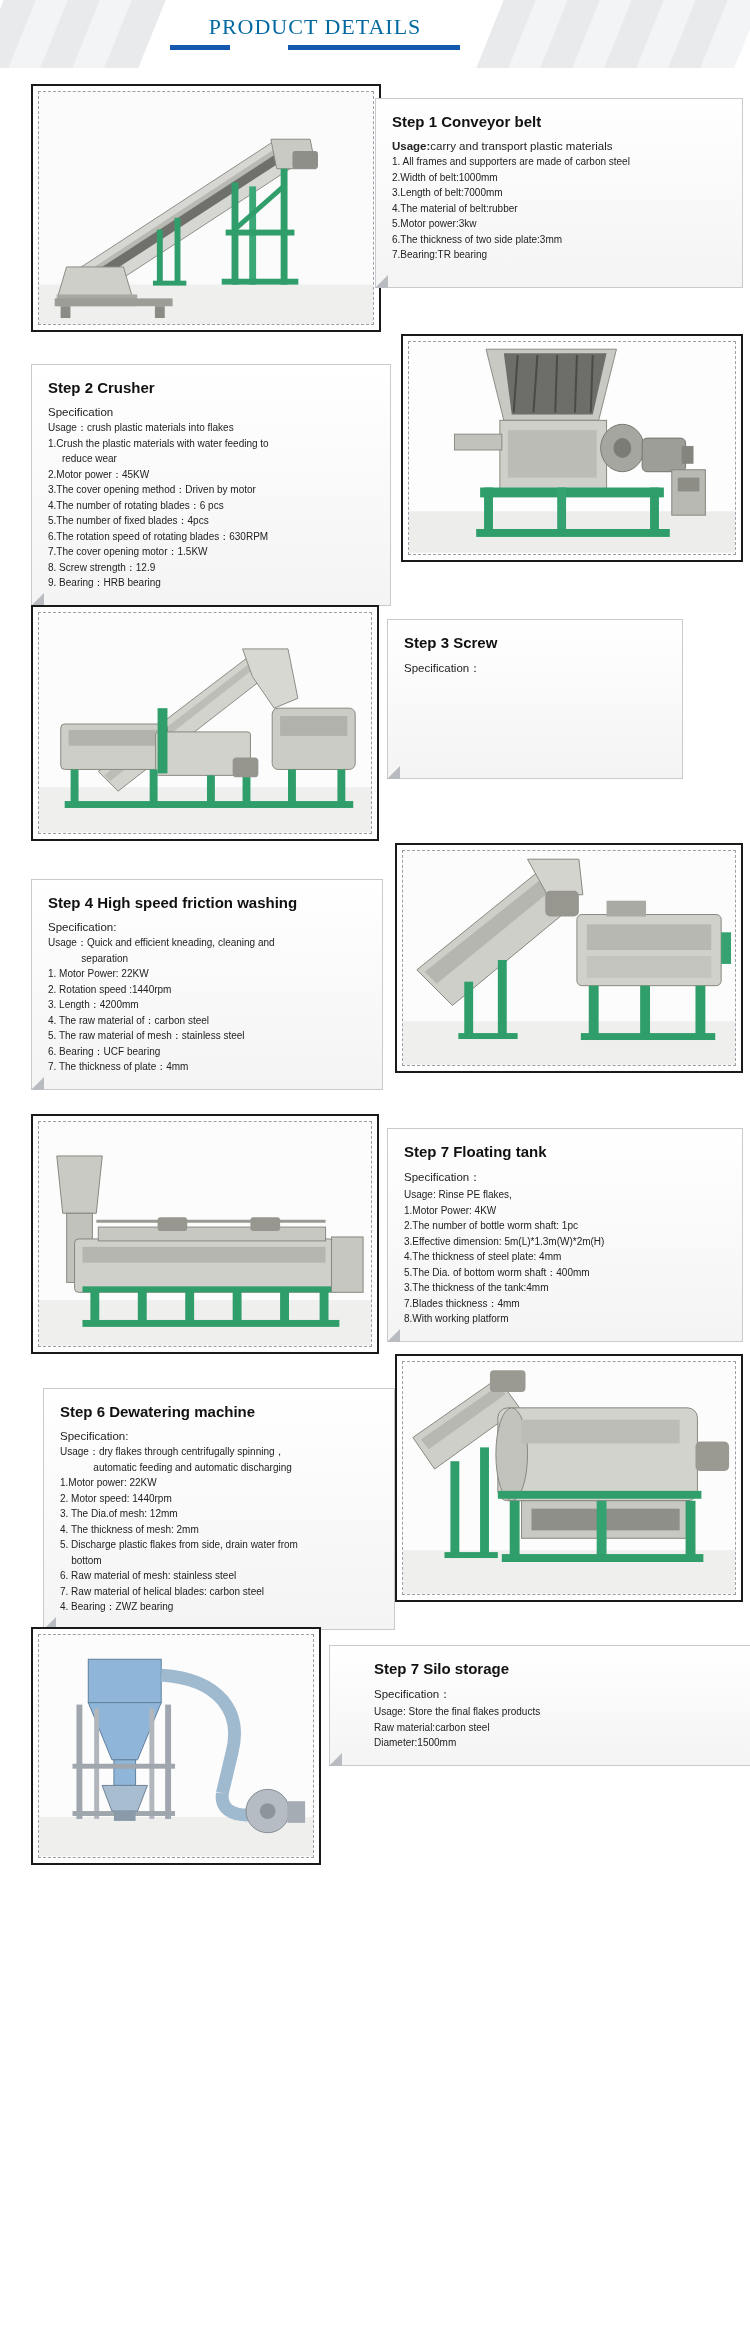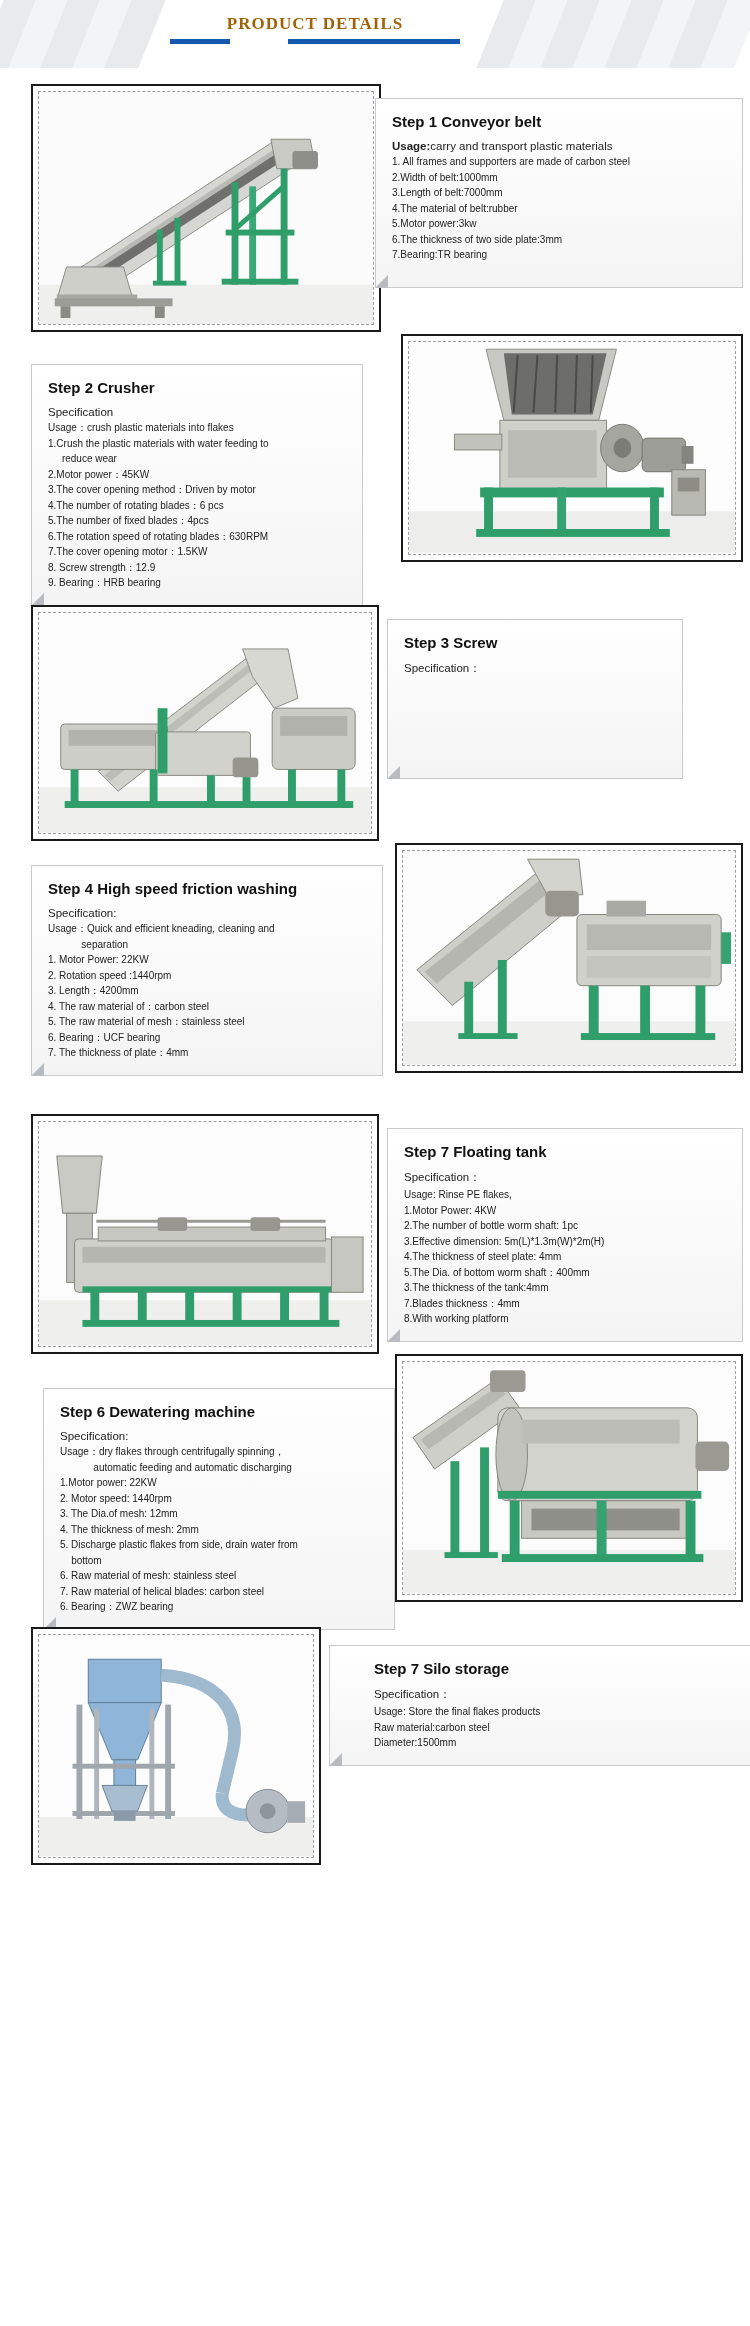--- a/index.html
+++ b/index.html
@@ -38,23 +38,23 @@
   .banner .chev.light { background: #f3f4f5; }
   .banner-title-wrap {
     position: absolute;
     left: 155px;
     top: 14px;
     width: 320px;
     text-align: center;
     z-index: 5;
   }
   .banner-title {
-    font-size: 17px;
-    font-weight: bold;
-    color: #a16207;
+    font-size: 22px;
+    font-weight: normal;
+    color: #0369a1;
     letter-spacing: 1px;
     font-family: "Liberation Serif", serif;
   }
   .banner-underline {
     margin: 5px auto 0 auto;
     width: 290px;
     height: 5px;
     background: #1558b0;
   }
   .banner-underline-inner {
@@ -224,21 +224,21 @@
           <li>6.The thickness of two side plate:3mm</li>
           <li>7.Bearing:TR bearing</li>
         </ul>
         <div class="corner-tri" style="left:-1px; bottom:-1px;"></div>
       </div>
     </div>
   </div>
 
   <div class="step">
     <div class="step-inner" style="height:240px;">
-      <div class="text-box shade" style="left:8px; top:22px; width:332px; min-height:195px;">
+      <div class="text-box shade" style="left:8px; top:22px; width:360px; min-height:195px;">
         <div class="step-title">Step 2  Crusher</div>
         <div class="spec-label">Specification</div>
         <ul class="lines">
           <li>Usage：crush plastic materials into flakes</li>
           <li>1.Crush the plastic materials with water feeding to</li>
           <li>     reduce wear</li>
           <li>2.Motor power：45KW</li>
           <li>3.The cover opening method：Driven by motor</li>
           <li>4.The number of rotating blades：6 pcs</li>
           <li>5.The number of fixed blades：4pcs</li>
@@ -325,21 +325,21 @@
       <div class="text-box shade" style="left:364px; top:24px; width:296px; min-height:160px;">
         <div class="step-title">Step 3  Screw</div>
         <div class="spec-label">Specification：</div>
         <div class="corner-tri" style="left:-1px; bottom:-1px;"></div>
       </div>
     </div>
   </div>
 
   <div class="step">
     <div class="step-inner" style="height:228px;">
-      <div class="text-box shade" style="left:8px; top:12px; width:352px; min-height:178px;">
+      <div class="text-box shade" style="left:8px; top:26px; width:352px; min-height:178px;">
         <div class="step-title">Step 4  High speed friction washing</div>
         <div class="spec-label">Specification:</div>
         <ul class="lines">
           <li>Usage：Quick and efficient kneading, cleaning and</li>
           <li>            separation</li>
           <li>1. Motor Power: 22KW</li>
           <li>2. Rotation speed :1440rpm</li>
           <li>3. Length：4200mm</li>
           <li>4. The raw material of：carbon steel</li>
           <li>5. The raw material of mesh：stainless steel</li>
@@ -444,21 +444,21 @@
           <li>Usage：dry flakes through centrifugally spinning，</li>
           <li>            automatic feeding and automatic discharging</li>
           <li>1.Motor power: 22KW</li>
           <li>2. Motor speed: 1440rpm</li>
           <li>3. The Dia.of mesh: 12mm</li>
           <li>4. The thickness of mesh: 2mm</li>
           <li>5. Discharge plastic flakes from side, drain water from</li>
           <li>    bottom</li>
           <li>6. Raw material of mesh: stainless steel</li>
           <li>7. Raw material of helical blades: carbon steel</li>
-          <li>6. Bearing：ZWZ bearing</li>
+          <li>4. Bearing：ZWZ bearing</li>
         </ul>
         <div class="corner-tri" style="left:-1px; bottom:-1px;"></div>
       </div>
 
       <div class="photo-box" style="left:372px; top:-12px; width:348px; height:248px;">
         <div class="photo-dash">
           <svg class="machine" viewBox="0 0 336 234" preserveAspectRatio="xMidYMid meet">
             <rect x="0" y="0" width="336" height="234" fill="#fcfcfc"></rect>
             <rect x="0" y="190" width="336" height="44" fill="#efefee"></rect>
 

